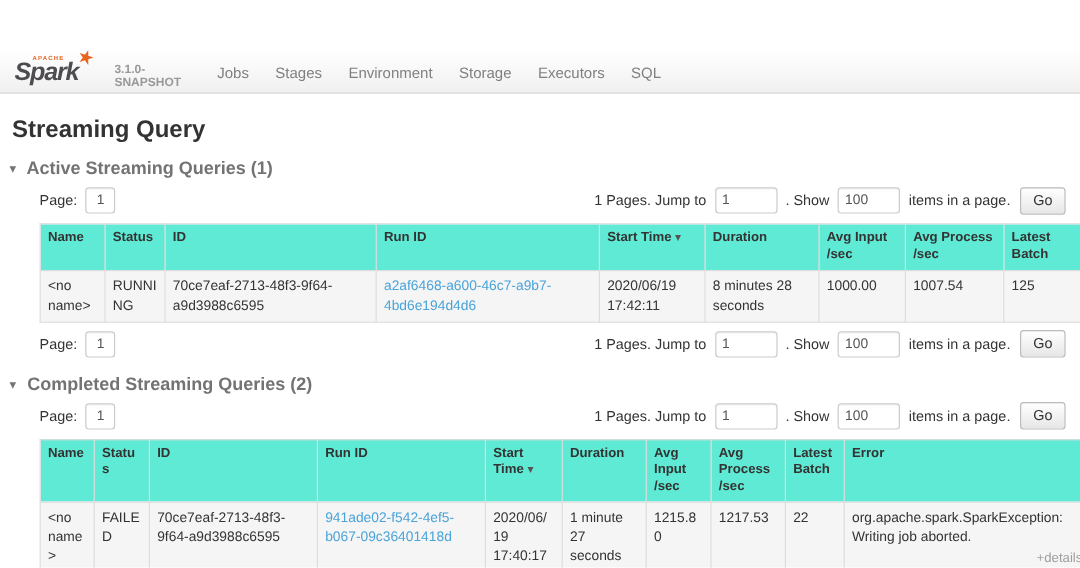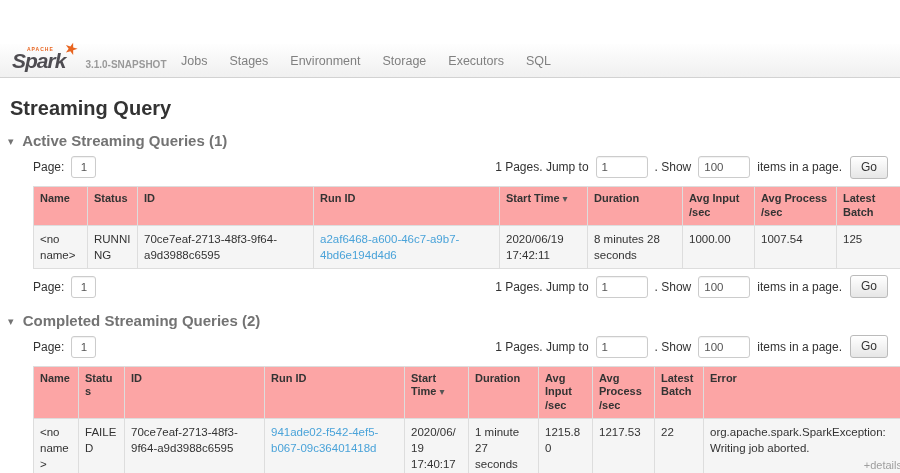--- a/index.html
+++ b/index.html
@@ -23,21 +23,21 @@
     color: #4e4c51; letter-spacing: -1px; line-height: 1;
   }
   .apache {
     position:absolute; top:-4px; left:15px;
     font-size: 5px; font-weight: bold; color:#e8641f; letter-spacing: 1px;
   }
   .star {
     position:absolute; top:-9px; right:-13px;
     color:#e8641f; font-size:16px; transform: rotate(18deg); line-height:1;
   }
-  .version { font-size:10px; font-weight:bold; color:#999; margin-left:20px; margin-top:7px; }
+  .version { font-size:10px; font-weight:bold; color:#999; margin-left:30px; margin-top:7px; }
   .nav-tabs { display:flex; align-items:stretch; list-style:none; }
   .nav-tab {
     display:flex; align-items:center; padding: 0 11px;
     font-size: 12.5px; color:#808080; text-decoration:none; cursor:pointer; white-space:nowrap;
   }
   .nav-tab.active { background:#d5d5d5; color:#555; }
   .app-title {
     margin-left:auto; display:flex; align-items:center;
     font-size:12.5px; color:#8a8a8a; white-space:nowrap;
   }
@@ -63,21 +63,21 @@
   .pg-page { width: 25px; margin-left: 7px; text-align:center; }
   .pg-jump { width: 52px; margin: 0 7px; }
   .pg-show { width: 52px; margin: 0 7px; }
   .go-btn {
     margin-left: 8px; padding: 3px 10px 4px; font-family: inherit; font-size: 12px; color:#333;
     background: linear-gradient(#ffffff,#e6e6e6); border: 1px solid #bbb; border-radius: 3px; cursor:pointer;
   }
   
   table { width: 100%; border-collapse: collapse; table-layout: fixed; margin-bottom: 2px; }
   th, td { border: 1px solid #ddd; text-align: left; vertical-align: top; word-wrap: break-word; }
-  th { font-size: 11px; font-weight: bold; color:#333; padding: 5px 6px; line-height: 1.25; cursor:pointer; background:#fca5a5; }
+  th { font-size: 11px; font-weight: bold; color:#333; padding: 5px 6px; line-height: 1.25; cursor:pointer; background:#5eead4; }
   td { font-size: 11.5px; color:#333; padding: 5px 6px; line-height: 1.4; }
   tbody tr:nth-child(odd) { background:#f5f5f5; }
   .tbl-link { color:#4aa3d9; text-decoration:none; cursor:pointer; }
   .sort { font-size: 10px; color:#555; margin-left: 3px; }
   td.error-cell { position: relative; padding-right: 8px; }
   .details-link { position:absolute; right:6px; bottom:4px; font-size:11px; color:#9e9e9e; cursor:pointer; }
 </style>
 </head>
 <body>
 

